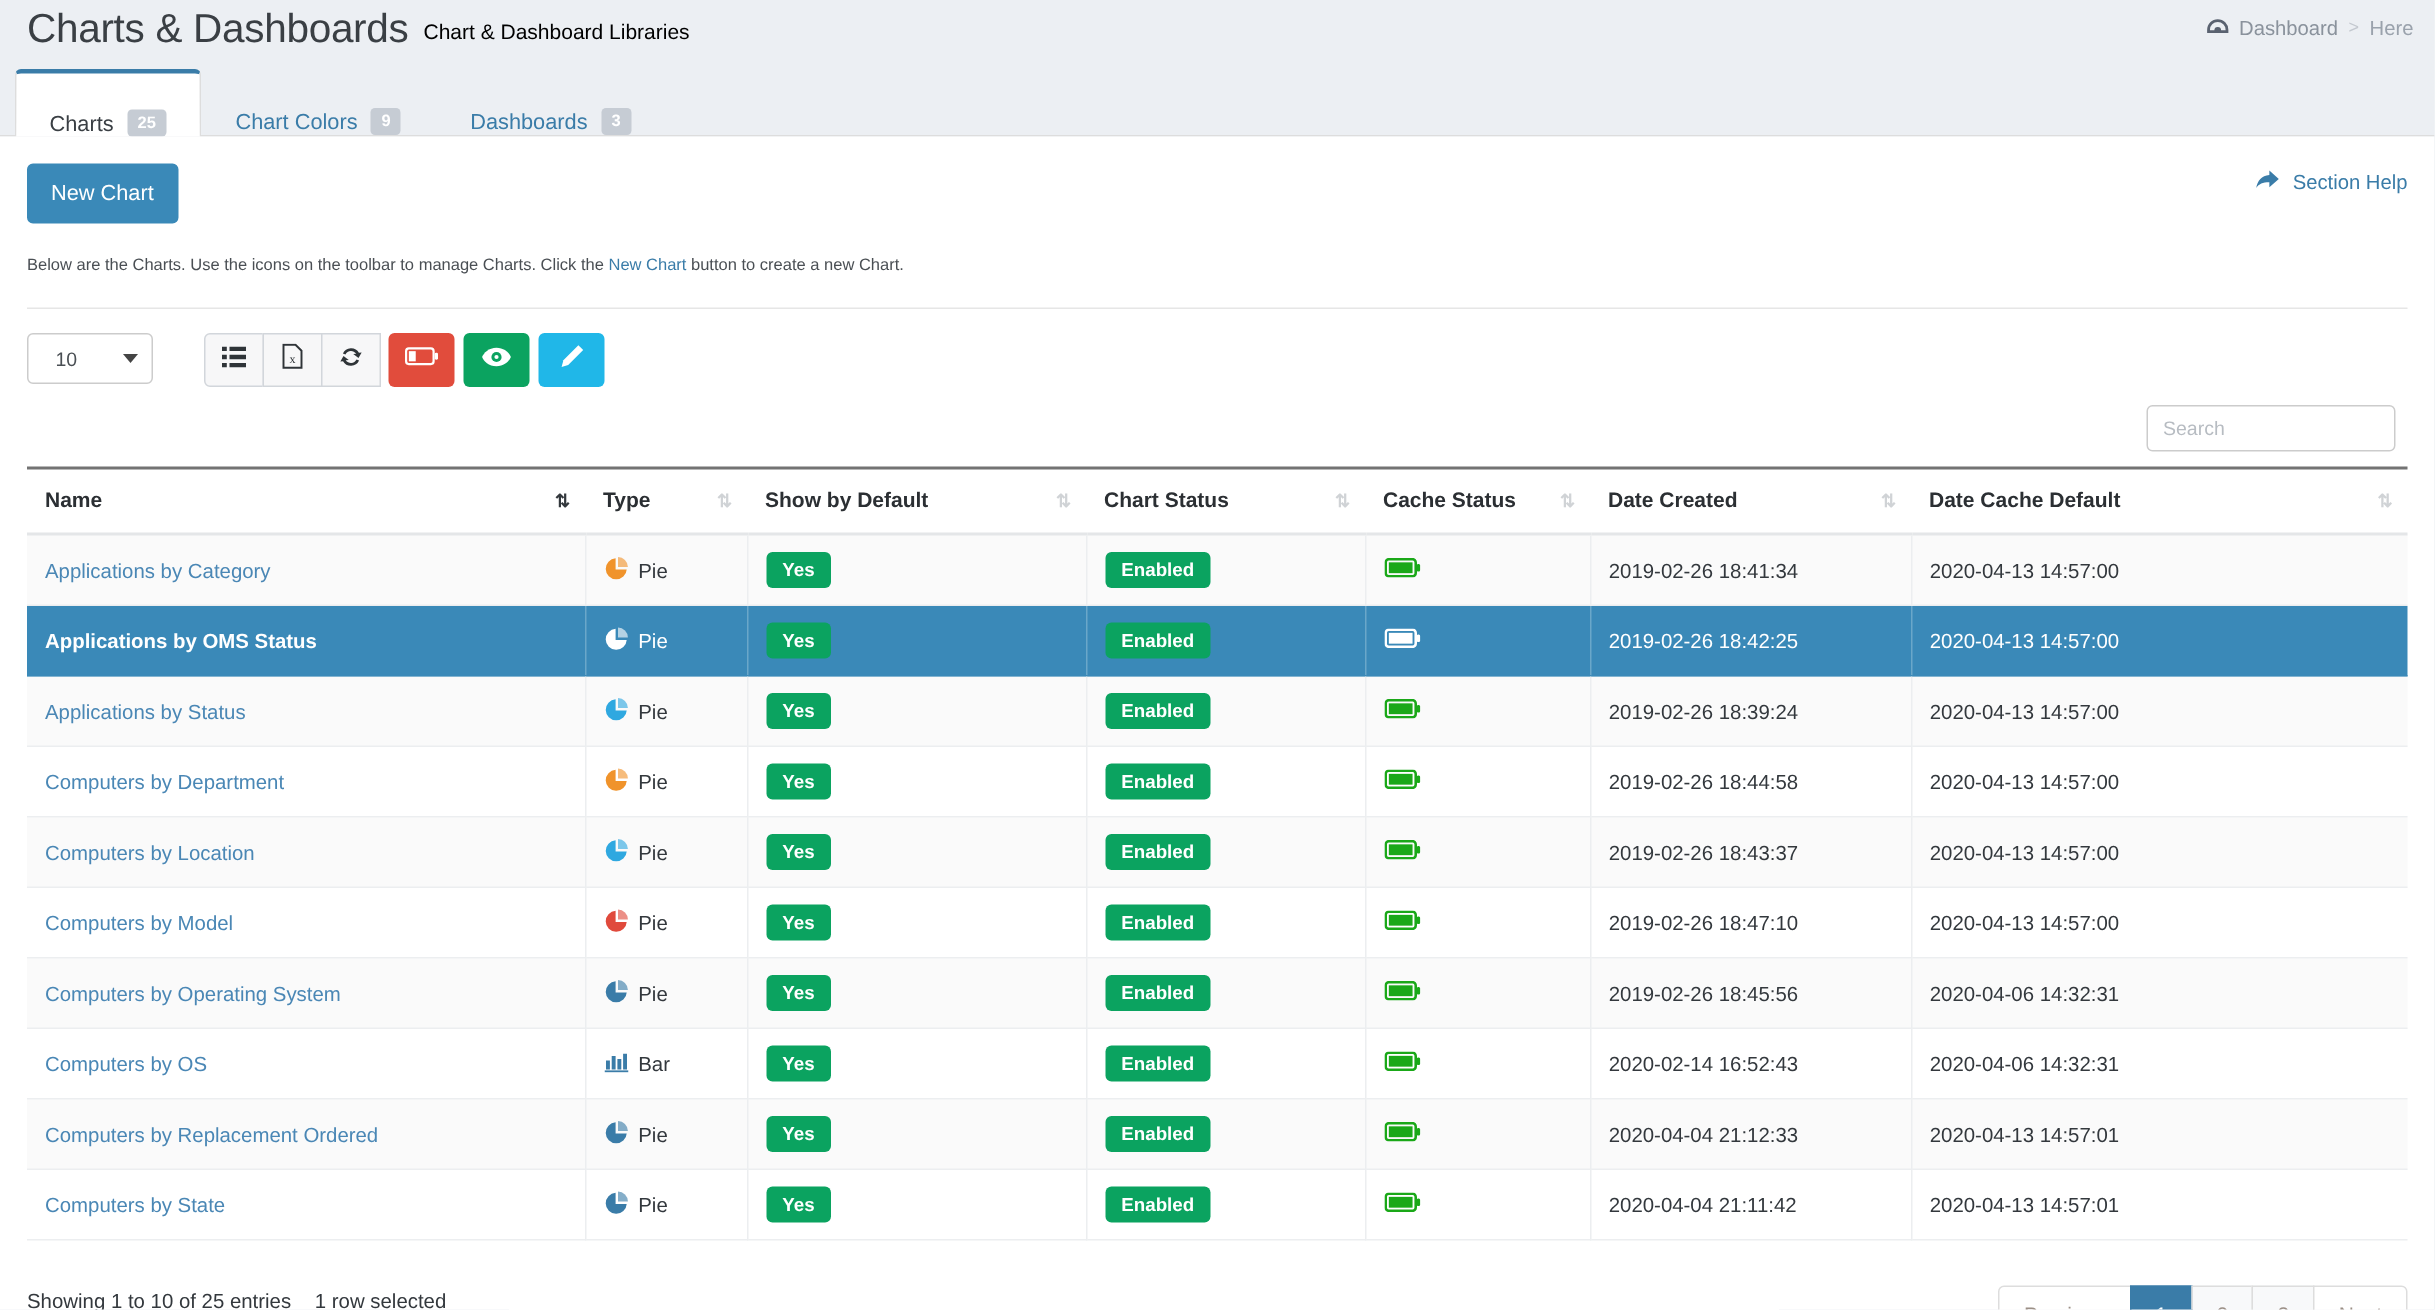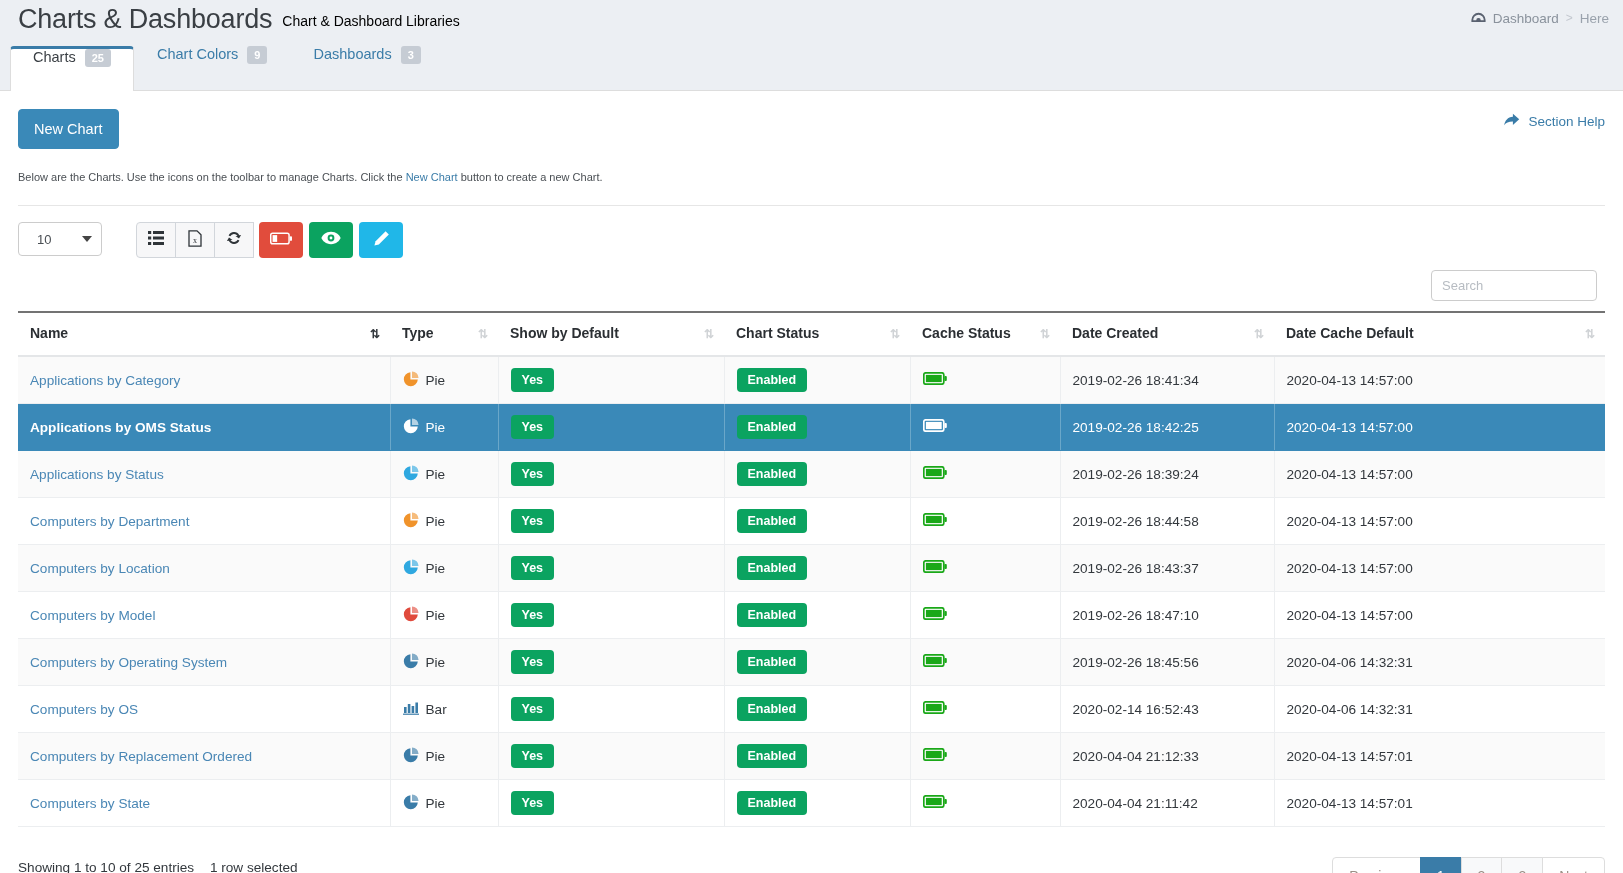--- a/index.html
+++ b/index.html
@@ -54,21 +54,21 @@
     background: #eceff3;
     padding-left: 10px;
     display: flex;
     align-items: flex-end;
     border-bottom: 1px solid #ddd;
   }
   .tab {
     height: 45px;
     padding: 0 22px;
     display: flex;
-    align-items: flex-start;
+    align-items: flex-end;
     gap: 9px;
     font-size: 14.5px;
     color: #3a7ca8;
     background: transparent;
     border: 1px solid transparent;
     border-bottom: none;
     position: relative;
     cursor: pointer;
   }
   .tab.active {

